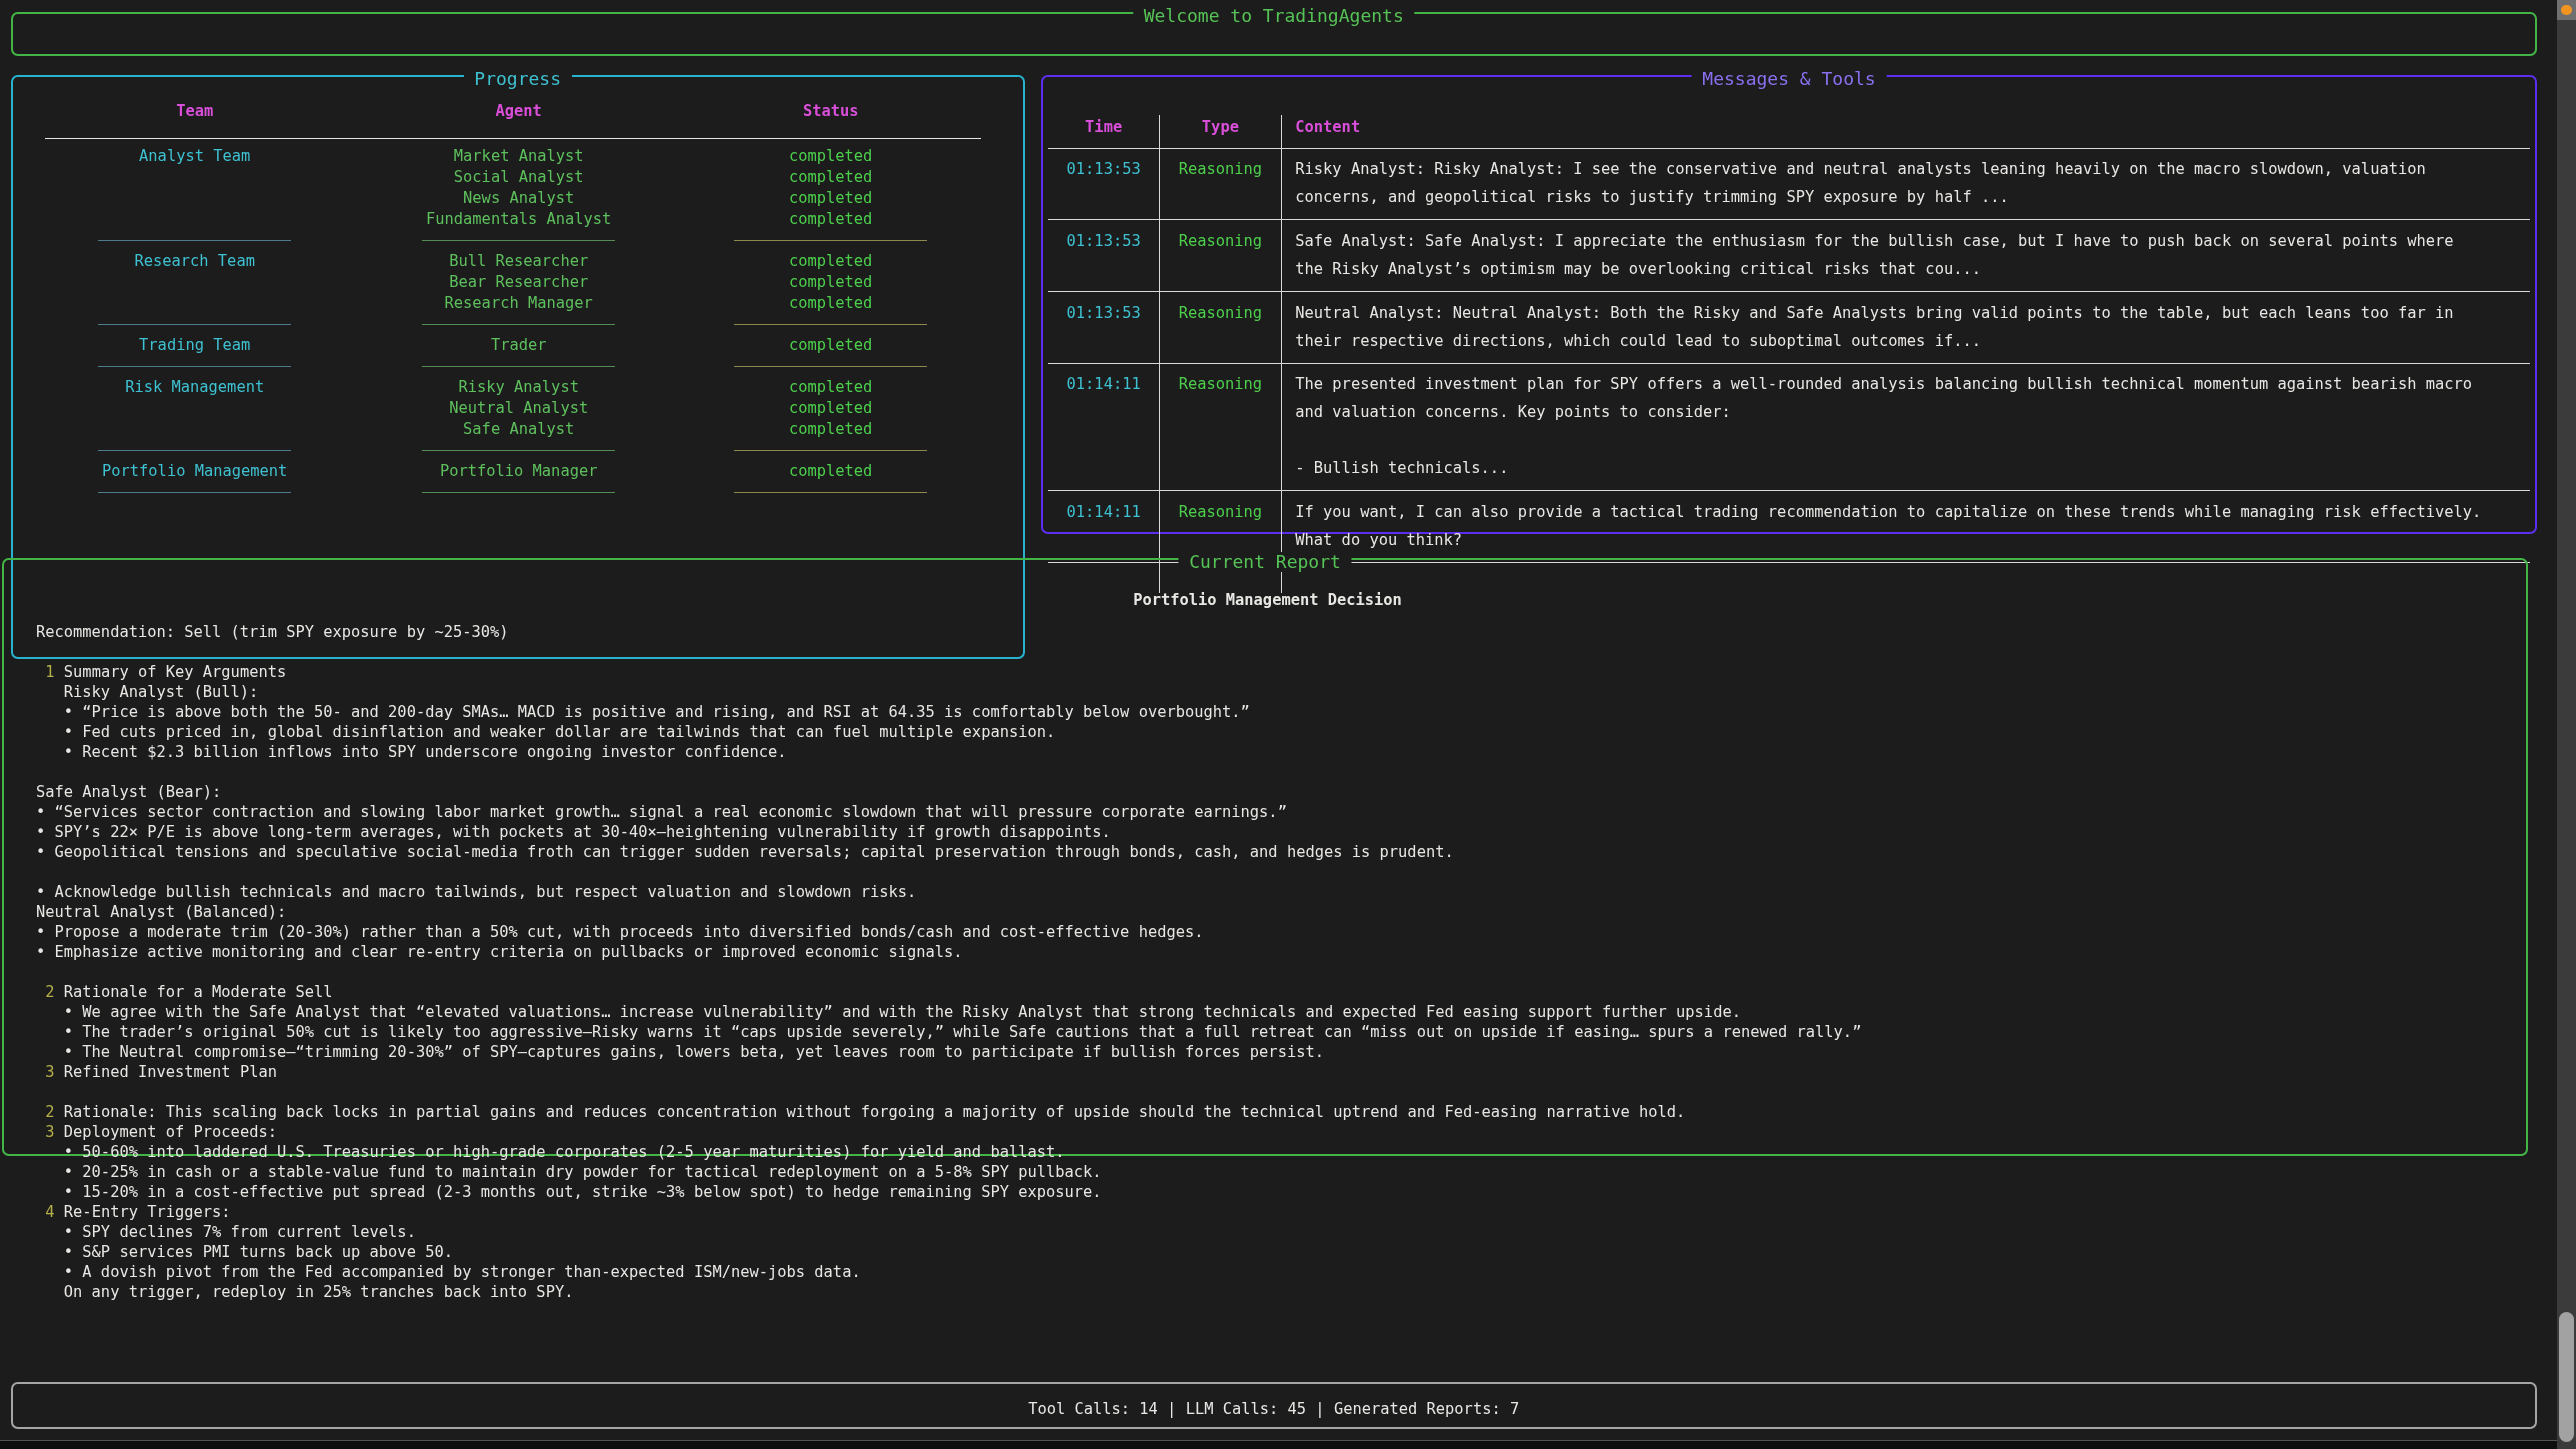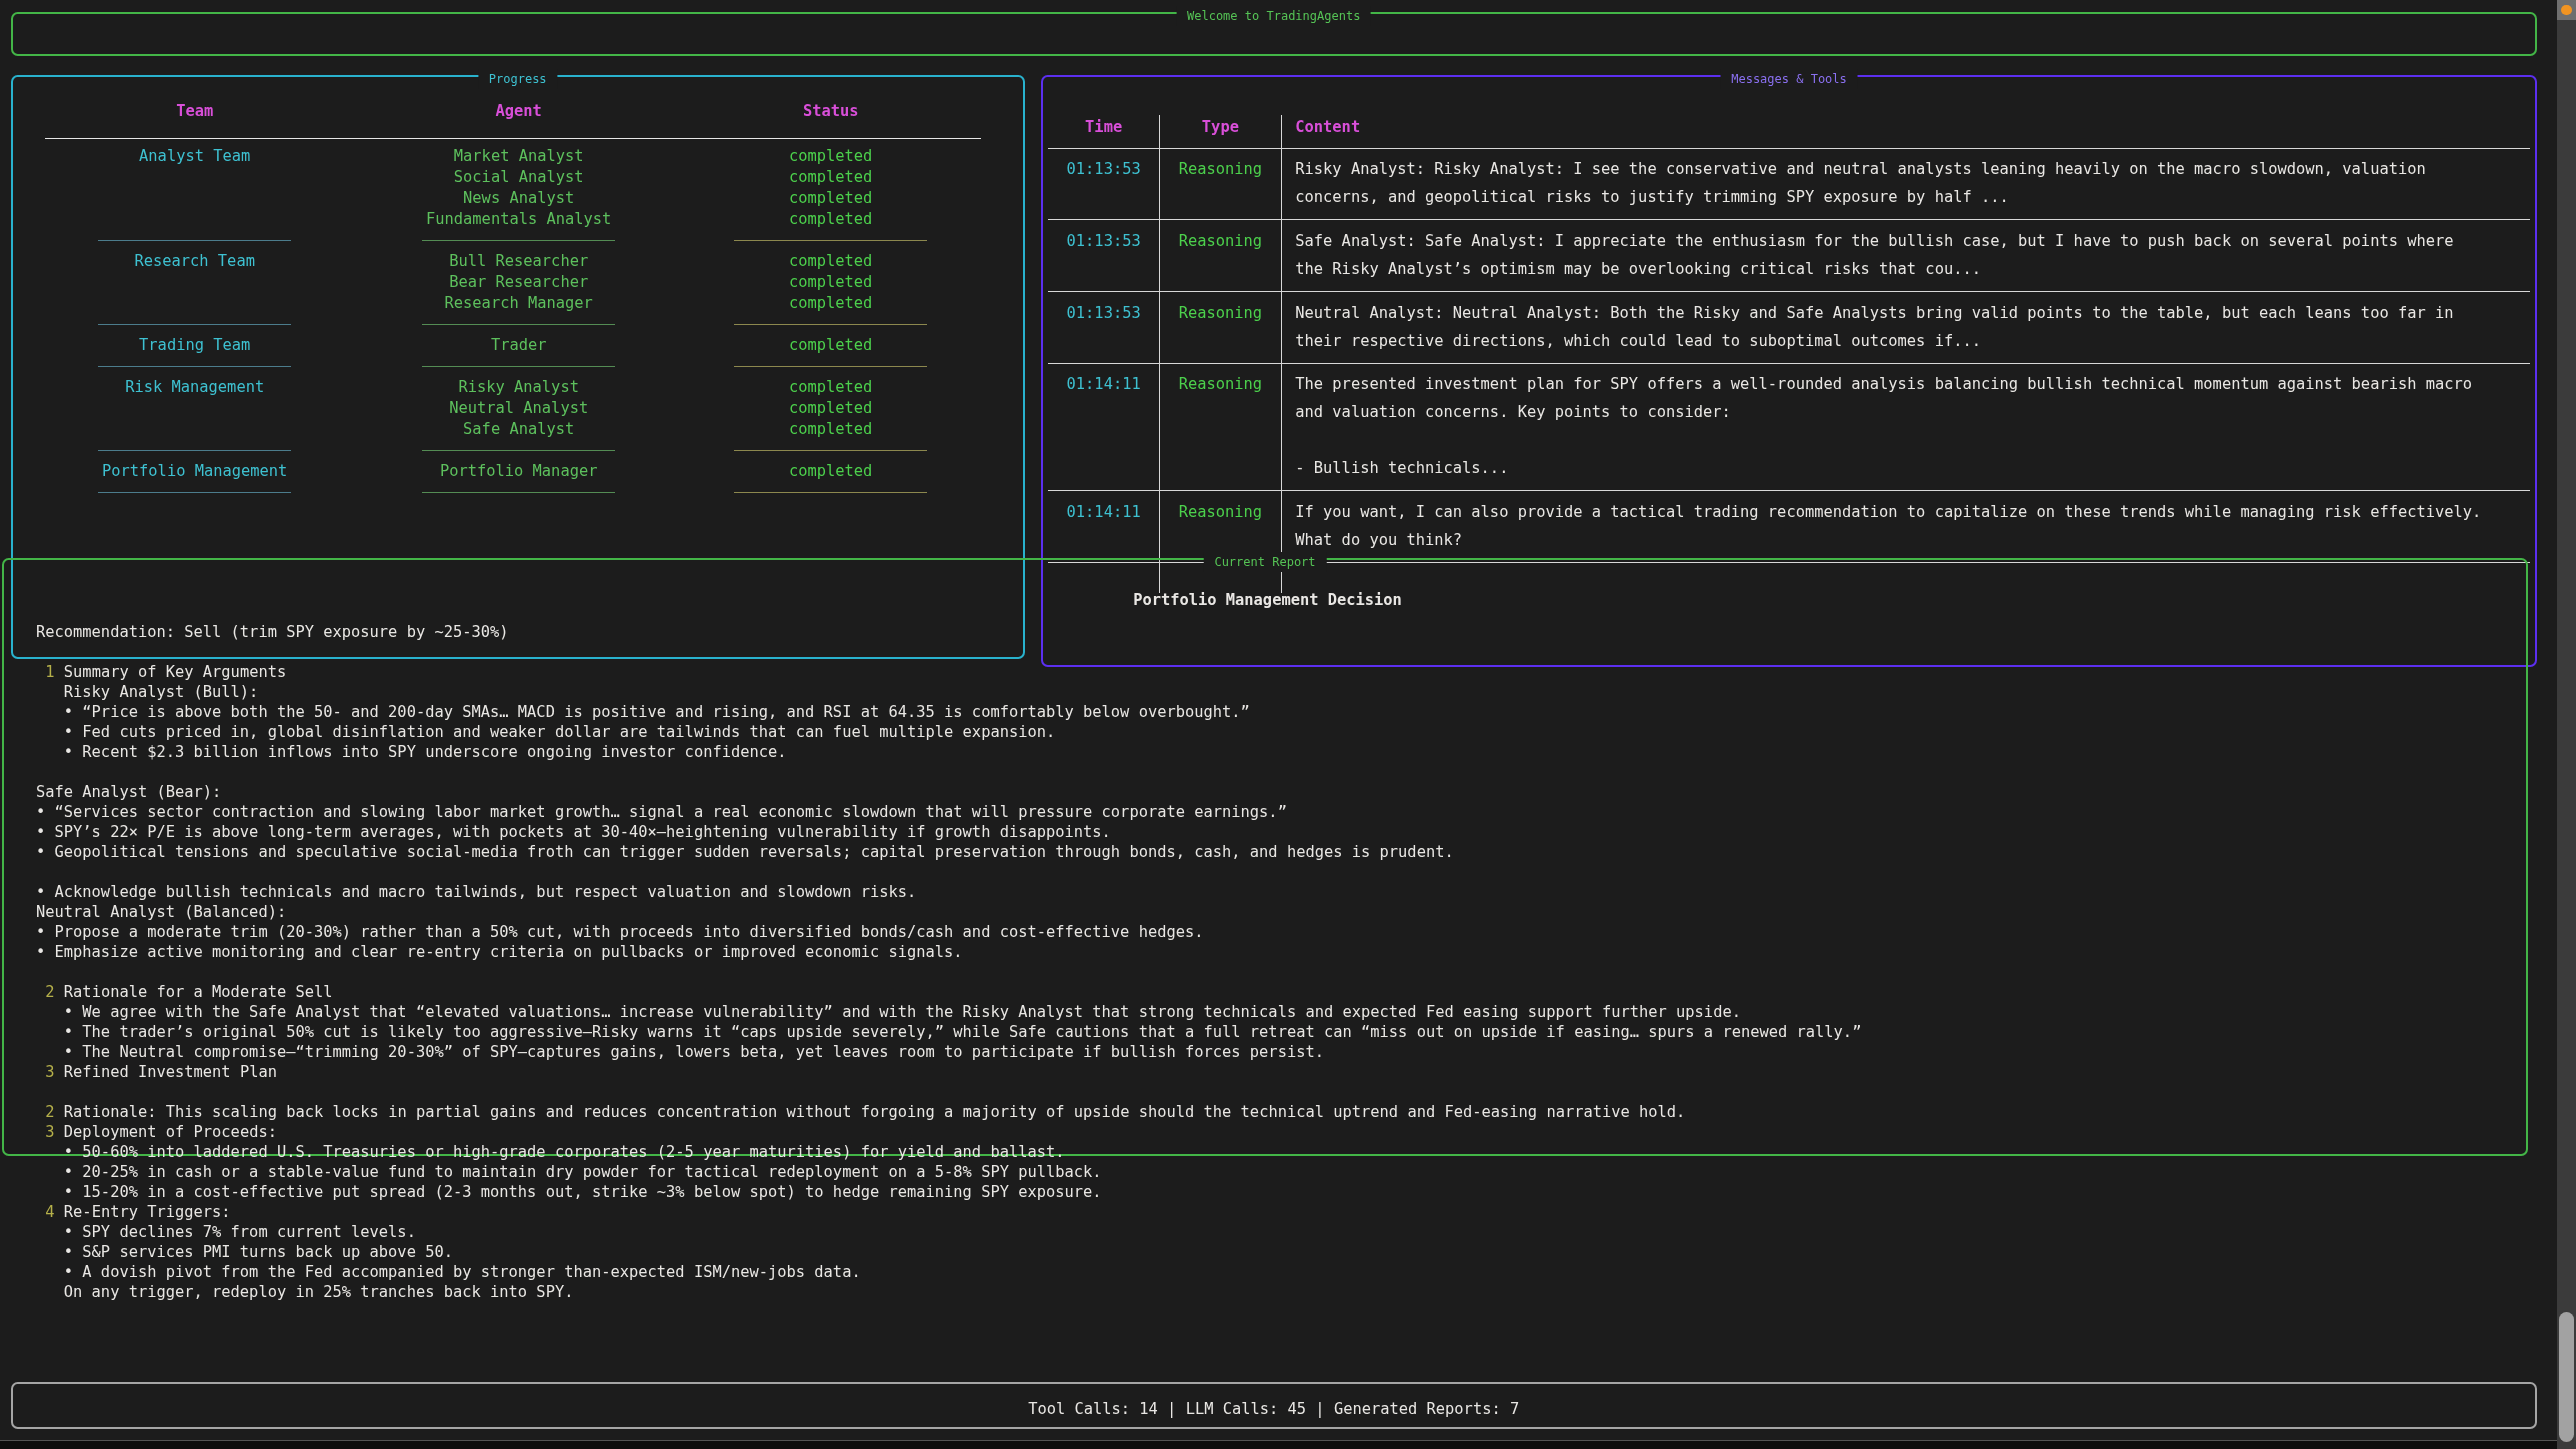--- a/index.html
+++ b/index.html
@@ -1,21 +1,21 @@
 <!DOCTYPE html>
 <html style="--bg: #1c1c1c; --fg: #e9e7e4; --green: #43b547; --green-text: #55c355; --cyan-border: #29b2cd; --cyan-text: #3ec1d1; --purple-border: #5c2ff0; --purple-text: #8a70f0; --magenta: #d94fd9; --agent-green: #5dc05d; --done-green: #4cd04c; --olive: #b5b04a; --rule: #d8d8d8; --sep-team: #4c7c8c; --sep-agent: #548c54; --sep-status: #8c884e; --orange: #f19422;font-size:10.7px"><head>
 <meta charset="utf-8">
 <style>
   html,body{margin:0;padding:0;background:#141414;}
   body{width:2576px;height:1449px;position:relative;font-family:"DejaVu Sans Mono",monospace;}
   .screen{position:absolute;left:0;top:0;width:2576px;height:1449px;background:var(--bg,#1c1c1c);
           font-size:15.4px;color:var(--fg,#e9e7e4);overflow:hidden;}
   .panel{position:absolute;border:2px solid;border-radius:6.7px;box-sizing:border-box;}
   .ptitle{position:absolute;top:-8px;left:50%;transform:translateX(-50%);
-          background:var(--bg);padding:0 10.7px;line-height:20px;white-space:nowrap;font-size:12px;}
+          background:var(--bg);padding:0 10.7px;line-height:20px;white-space:nowrap;font-size:18px;}
 
   
   .welcome{left:10.7px;top:12px;width:2526px;height:44px;border-color:var(--green);}
   .welcome .ptitle{color:var(--green-text);}
 
   
   .progress{left:10.7px;top:75px;width:1014px;height:584px;border-color:var(--cyan-border);}
   .progress .ptitle{color:var(--cyan-text);}
   .pg-wrap{padding:24px 0 0 27px;}
   .pg-row{display:grid;grid-template-columns:310px 338px 286px;line-height:21px;}
@@ -26,21 +26,21 @@
   .pg-agent{color:var(--agent-green);}
   .pg-status{color:var(--done-green);}
   .pg-hsep{height:1.3px;background:#e6e6e6;width:936px;margin:16px 0 6.7px 5.4px;}
   .pg-gsep{height:21px;display:grid;grid-template-columns:310px 338px 286px;align-items:center;}
   .pg-gsep i{display:block;height:1.3px;width:193px;margin:0 auto;}
   .pg-gsep .s1{background:var(--sep-team);}
   .pg-gsep .s2{background:var(--sep-agent);}
   .pg-gsep .s3{background:var(--sep-status);}
 
   
-  .messages{left:1041px;top:75px;width:1496px;height:592px;border-color:var(--purple-border);}
+  .messages{left:1041px;top:75px;width:1496px;height:459px;border-color:var(--purple-border);}
   .messages .ptitle{color:var(--purple-text);}
   .msg-wrap{padding:38px 5.4px 0 5.4px;}
   .msg-table{width:100%;border-collapse:collapse;table-layout:fixed;}
   .msg-table th{font-weight:bold;color:var(--magenta);text-align:center;
                 padding:2.7px 0 12px;border-bottom:1.3px solid var(--rule);}
   .msg-table th.vl,.msg-table td.vl{border-right:1.3px solid var(--rule);}
   .msg-table td{vertical-align:top;border-bottom:1.3px solid var(--rule);padding:6.7px 0 8px;}
   td.c-time{color:var(--cyan-text);text-align:center;line-height:28px;}
   td.c-type{color:var(--done-green);text-align:center;line-height:28px;}
   td.c-content{padding-left:13.4px;}

